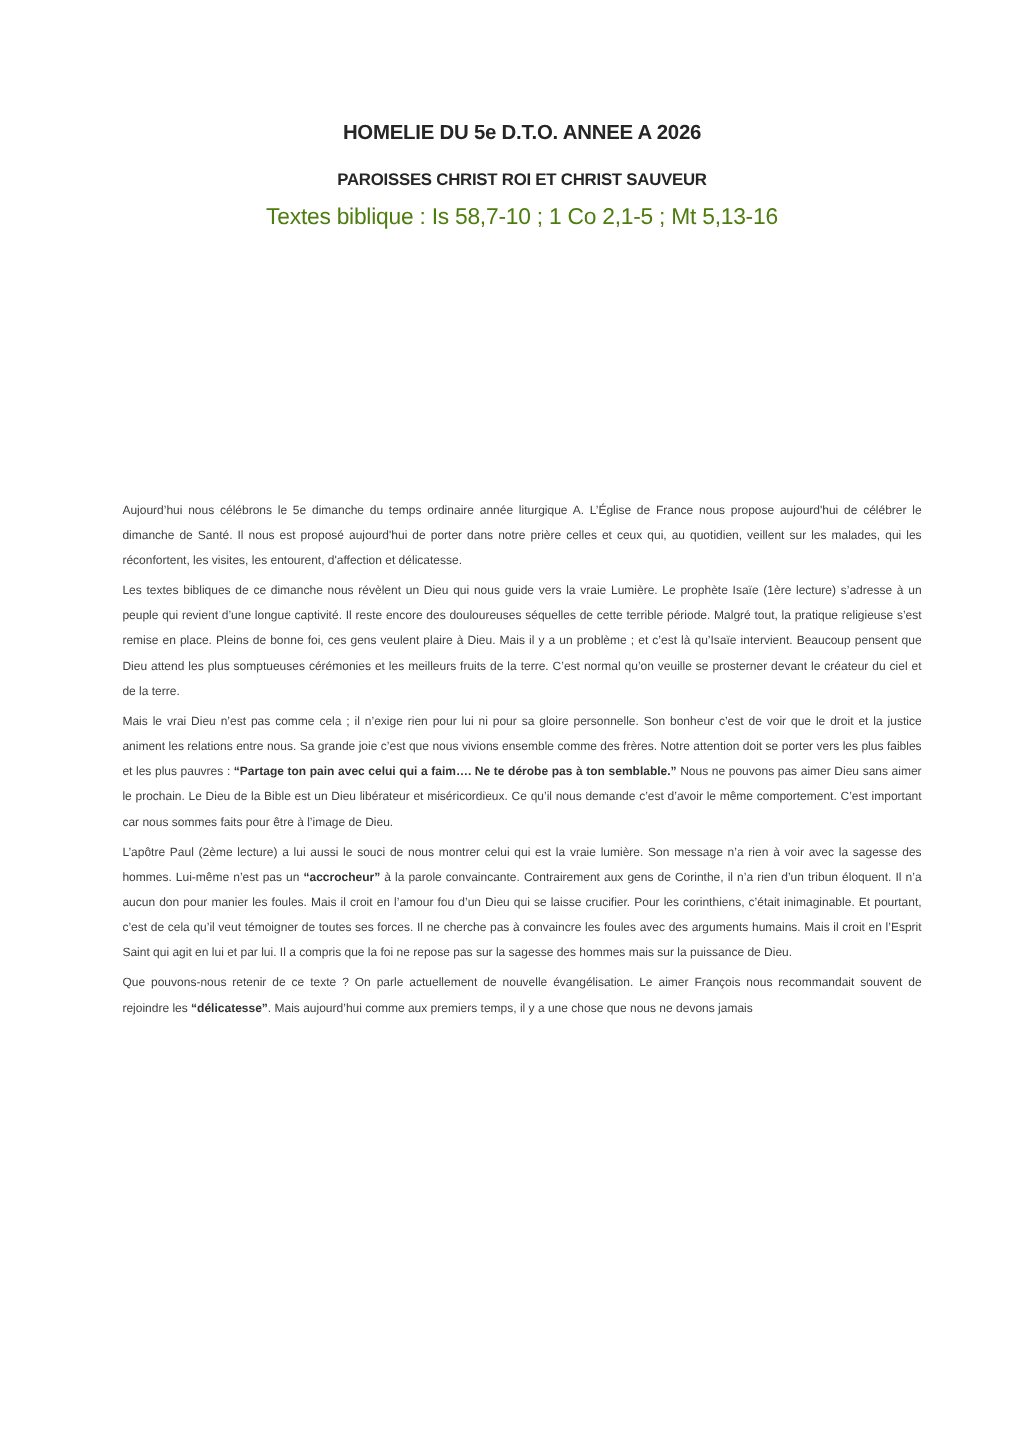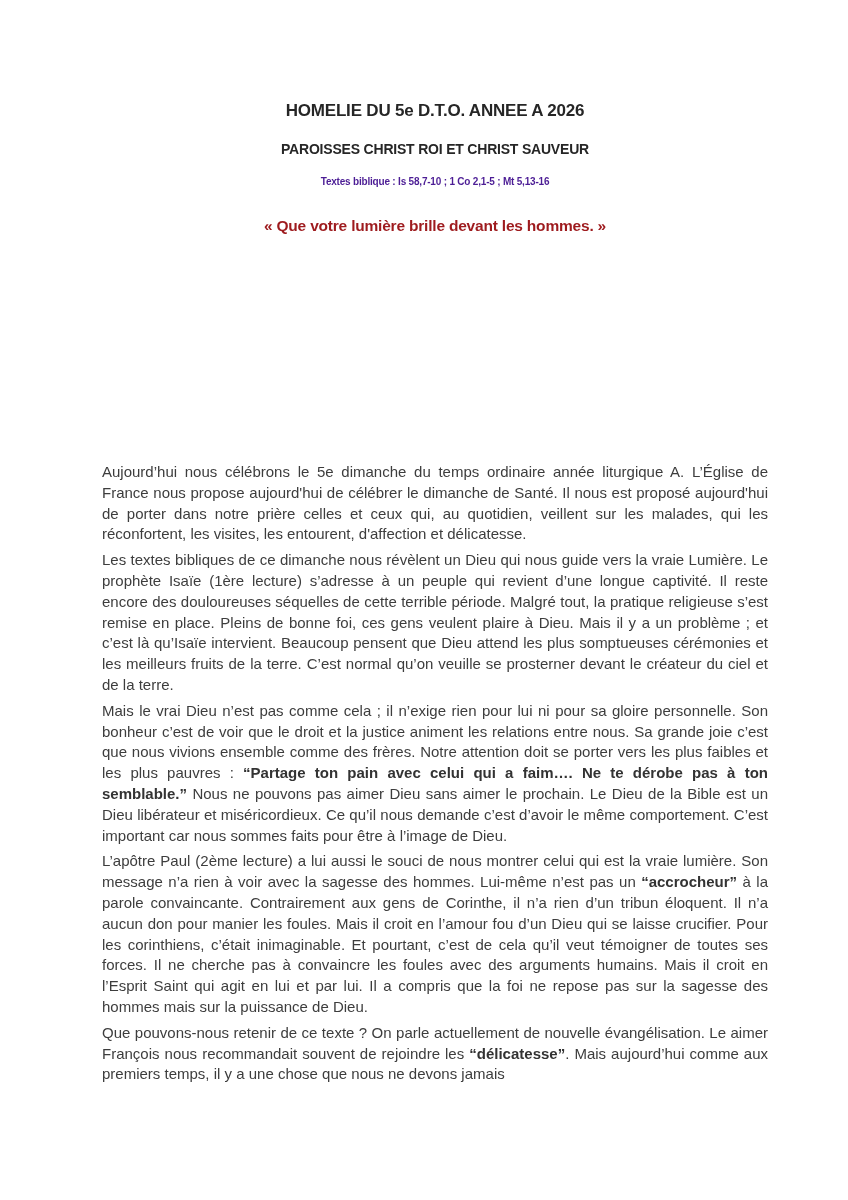--- a/index.html
+++ b/index.html
@@ -32,57 +32,56 @@
   .doc-subtitle {
     margin: 0 0 13px 0;
     font-size: 14px;
     font-weight: bold;
     letter-spacing: -0.2px;
     color: #262626;
     line-height: 21px;
   }
   .doc-readings {
     margin: 0;
-    font-size: 10px;
-    font-weight: bold;
+    font-size: 19px;
+    font-weight: normal;
     letter-spacing: -0.2px;
-    color: #4c1d95;
+    color: #4d7c0f;
     line-height: 17px;
   }
   .doc-theme {
     margin: 26px 0 0 0;
     font-size: 15.5px;
     font-weight: bold;
     letter-spacing: -0.2px;
     line-height: 20px;
   }
   .doc-body {
     margin-top: 226px;
     color: #3d3d3d;
-    font-size: 15px;
+    font-size: 10px;
     line-height: 20.8px;
     text-align: justify;
   }
   .doc-body p {
     margin: 0 0 5px 0;
   }
   .doc-body .bold {
     font-weight: bold;
     color: #333333;
   }
 </style>
 </head>
 <body>
 
 <div class="page">
   <div class="doc-header">
     <div class="doc-title">HOMELIE DU 5e D.T.O. ANNEE A 2026</div>
     <div class="doc-subtitle">PAROISSES CHRIST ROI ET CHRIST SAUVEUR</div>
     <div class="doc-readings">Textes biblique : Is 58,7-10  ; 1 Co 2,1-5 ; Mt 5,13-16</div>
-    <div class="doc-theme" style="color: rgb(158, 27, 30);">« Que votre lumière brille devant les hommes. »</div>
   </div>
 
   <div class="doc-body">
       <p><span>Aujourd’hui nous célébrons le 5e dimanche du temps ordinaire année liturgique A. L’Église de France nous propose aujourd'hui de célébrer le dimanche de Santé. Il nous est proposé aujourd'hui de porter dans notre prière celles et ceux qui, au quotidien, veillent sur les malades, qui les réconfortent, les visites, les entourent, d'affection et délicatesse.</span></p>
       <p><span>Les textes bibliques de ce dimanche nous révèlent un Dieu qui nous guide vers la vraie Lumière. Le prophète Isaïe (1ère lecture) s’adresse à un peuple qui revient d’une longue captivité. Il reste encore des douloureuses séquelles de cette terrible période. Malgré tout, la pratique religieuse s’est remise en place. Pleins de bonne foi, ces gens veulent plaire à Dieu. Mais il y a un problème ; et c’est là qu’Isaïe intervient. Beaucoup pensent que Dieu attend les plus somptueuses cérémonies et les meilleurs fruits de la terre. C’est normal qu’on veuille se prosterner devant le créateur du ciel et de la terre.</span></p>
       <p><span>Mais le vrai Dieu n’est pas comme cela ; il n’exige rien pour lui ni pour sa gloire personnelle. Son bonheur c’est de voir que le droit et la justice animent les relations entre nous. Sa grande joie c’est que nous vivions ensemble comme des frères. Notre attention doit se porter vers les plus faibles et les plus pauvres : </span><span class="bold">“Partage ton pain avec celui qui a faim…. Ne te dérobe pas à ton semblable.”</span><span> Nous ne pouvons pas aimer Dieu sans aimer le prochain. Le Dieu de la Bible est un Dieu libérateur et miséricordieux. Ce qu’il nous demande c’est d’avoir le même comportement. C’est important car nous sommes faits pour être à l’image de Dieu.</span></p>
       <p><span>L’apôtre Paul (2ème lecture) a lui aussi le souci de nous montrer celui qui est la vraie lumière. Son message n’a rien à voir avec la sagesse des hommes. Lui-même n’est pas un </span><span class="bold">“accrocheur”</span><span> à la parole convaincante. Contrairement aux gens de Corinthe, il n’a rien d’un tribun éloquent. Il n’a aucun don pour manier les foules. Mais il croit en l’amour fou d’un Dieu qui se laisse crucifier. Pour les corinthiens, c’était inimaginable. Et pourtant, c’est de cela qu’il veut témoigner de toutes ses forces. Il ne cherche pas à convaincre les foules avec des arguments humains. Mais il croit en l’Esprit Saint qui agit en lui et par lui. Il a compris que la foi ne repose pas sur la sagesse des hommes mais sur la puissance de Dieu.</span></p>
       <p><span>Que pouvons-nous retenir de ce texte ? On parle actuellement de nouvelle évangélisation. Le aimer François nous recommandait souvent de rejoindre les </span><span class="bold">“délicatesse”</span><span>. Mais aujourd’hui comme aux premiers temps, il y a une chose que nous ne devons jamais</span></p>
     </div>
 </div>

